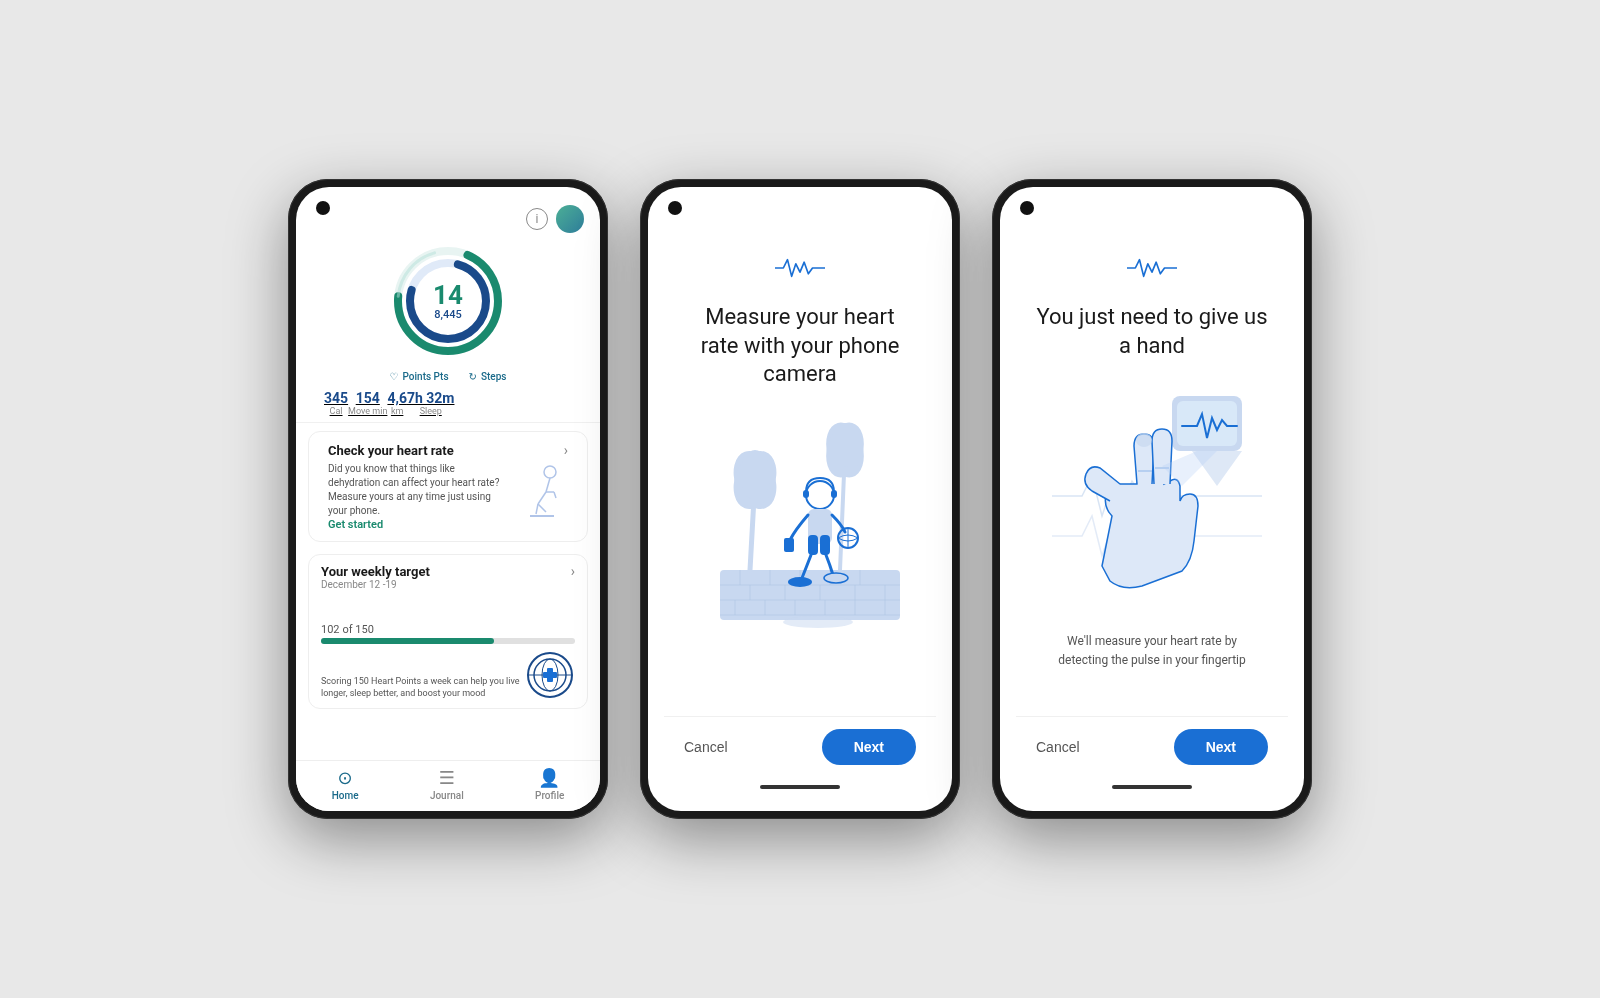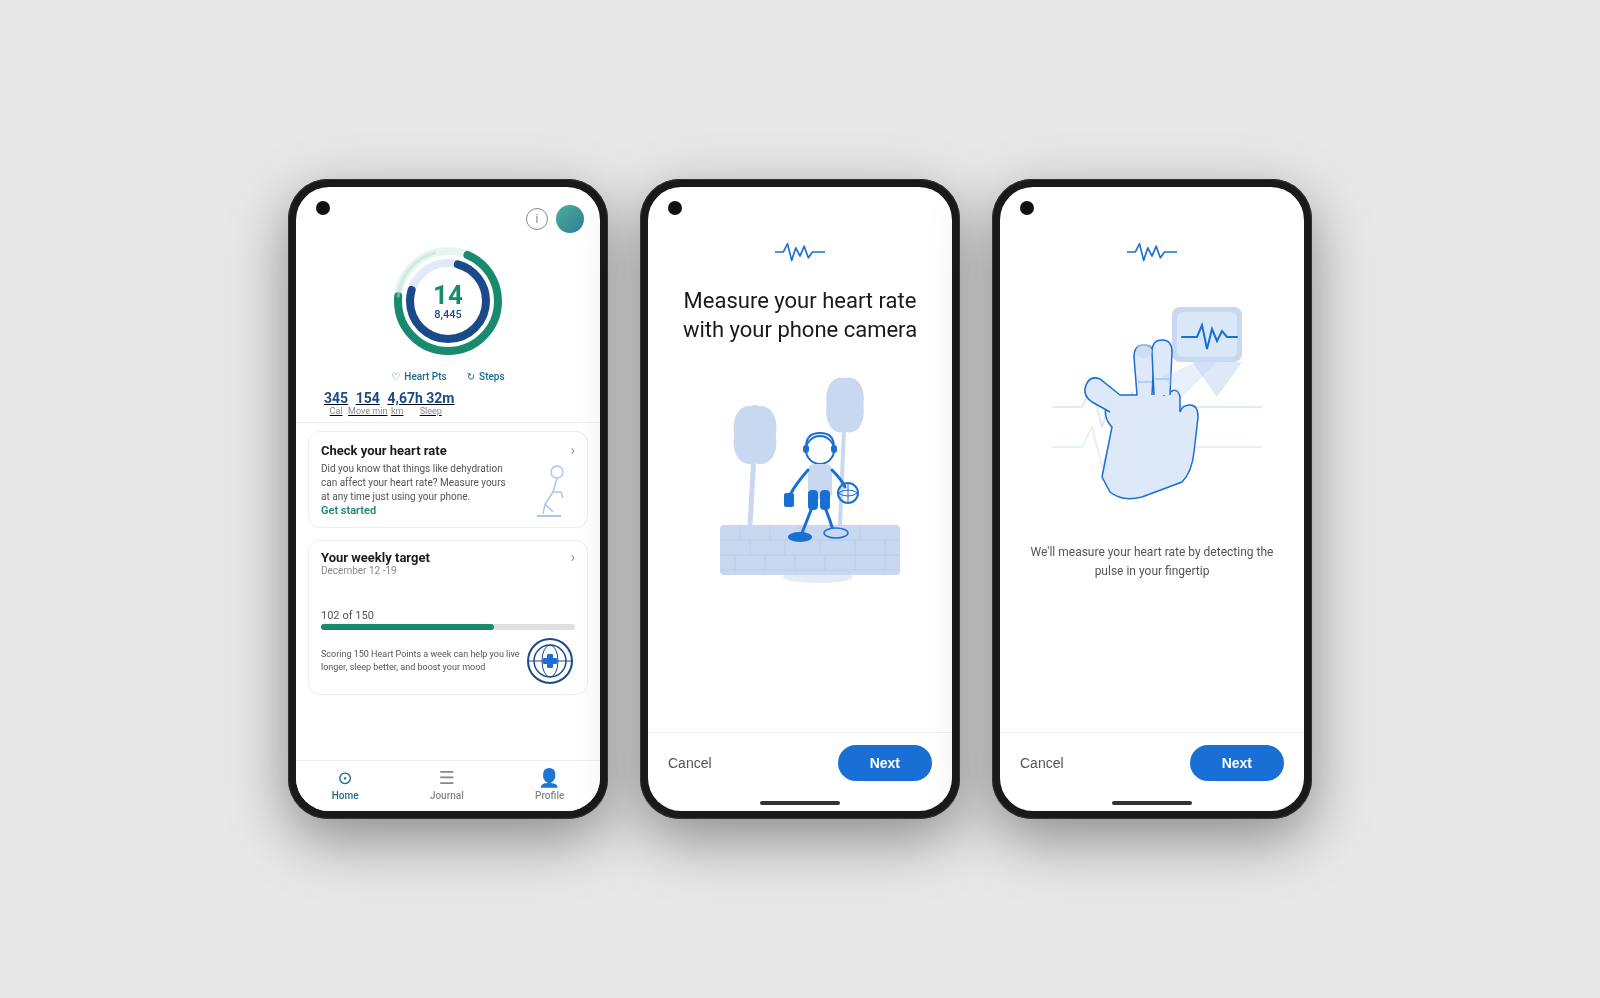--- a/index.html
+++ b/index.html
@@ -142,21 +142,21 @@
       font-weight: 700;
       color: #1a4a8a;
     }
     .stat-label {
       font-size: 9px;
       color: #888;
     }
 
     .card {
       margin: 8px 12px;
-      padding: 10px 12px;
+      padding: 10px 19px;
       background: #fff;
       border-radius: 12px;
       border: 1px solid #eee;
     }
     .card-header {
       display: flex;
       justify-content: space-between;
       align-items: center;
       margin-bottom: 4px;
     }
@@ -236,21 +236,21 @@
     }
     .progress-bar-fill {
       height: 100%;
       background: #1a8a6e;
       border-radius: 3px;
       width: 68%;
     }
     .weekly-body {
       display: flex;
       gap: 0;
-      align-items: center;
+      align-items: flex-end;
     }
     .weekly-text {
       flex: 1;
       font-size: 9px;
       color: #555;
       line-height: 1.4;
     }
     .who-logo {
       width: 50px;
       height: 50px;
@@ -285,21 +285,21 @@
     .nav-item.active .nav-icon { color: #1a6a8a; }
     .nav-item:not(.active) .nav-label { color: #888; }
     .nav-item:not(.active) .nav-icon { color: #888; }
 
     
     .onboard-screen {
       display: flex;
       flex-direction: column;
       height: 100%;
       background: #fff;
-      padding: 0;
+      padding: 16px;
     }
     .onboard-content {
       flex: 1;
       display: flex;
       flex-direction: column;
       align-items: center;
       padding: 50px 20px 20px;
     }
     .pulse-icon {
       margin-bottom: 16px;
@@ -395,21 +395,21 @@
           </svg>
           <div class="ring-center">
             <div class="ring-number">14</div>
             <div class="ring-steps">8,445</div>
           </div>
         </div>
 
         <div class="metric-labels">
           <div class="metric-label-item">
             <span>♡</span>
-            <span>Heart Pts</span>
+            <span>Points Pts</span>
           </div>
           <div class="metric-label-item">
             <span>↻</span>
             <span>Steps</span>
           </div>
         </div>
 
         <div class="stats-row">
           <div class="stat-item">
             <div class="stat-value">345</div>
@@ -604,20 +604,21 @@
 
       <div class="onboard-screen">
         <div class="onboard-content">
 
           <div class="pulse-icon">
             <svg class="pulse-svg" viewBox="0 0 60 30" width="60" height="30">
               <polyline points="0,15 10,15 15,5 20,25 25,10 30,20 35,8 40,22 45,15 60,15" fill="none" stroke="#1a6fd4" stroke-width="2" stroke-linecap="round" stroke-linejoin="round"></polyline>
             </svg>
           </div>
 
+          <h1 class="onboard-title">You just need to give us a hand</h1>
 
           <div class="onboard-illustration">
             <svg viewBox="0 0 220 240" width="220" height="240">
 
               <polyline points="10,120 40,120 50,100 60,140 70,110 80,130 90,105 100,120 220,120" fill="none" stroke="#c8d8f0" stroke-width="1.5" opacity="0.7"></polyline>
               <polyline points="10,160 40,160 50,140 60,180 70,150 80,170 90,145 100,160 220,160" fill="none" stroke="#c8d8f0" stroke-width="1.5" opacity="0.5"></polyline>
 
               <rect x="130" y="20" width="70" height="55" rx="8" fill="#c8d8f0"></rect>
               <rect x="135" y="25" width="60" height="45" rx="6" fill="#d8e8f8"></rect>
 

